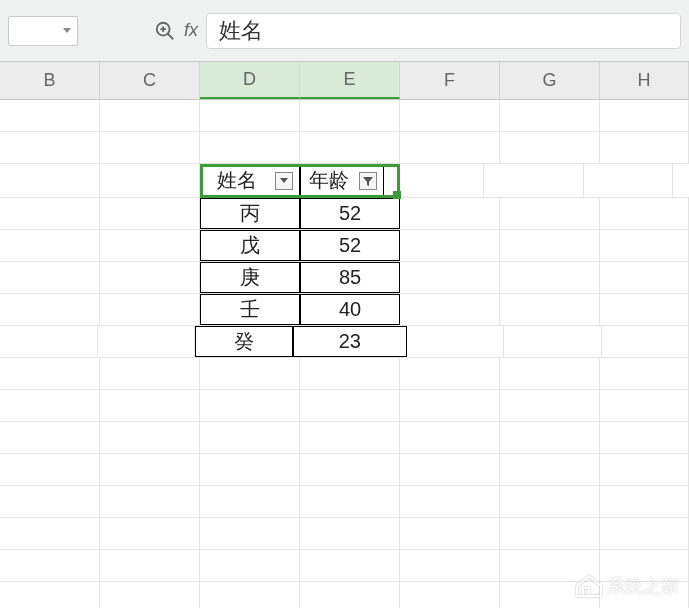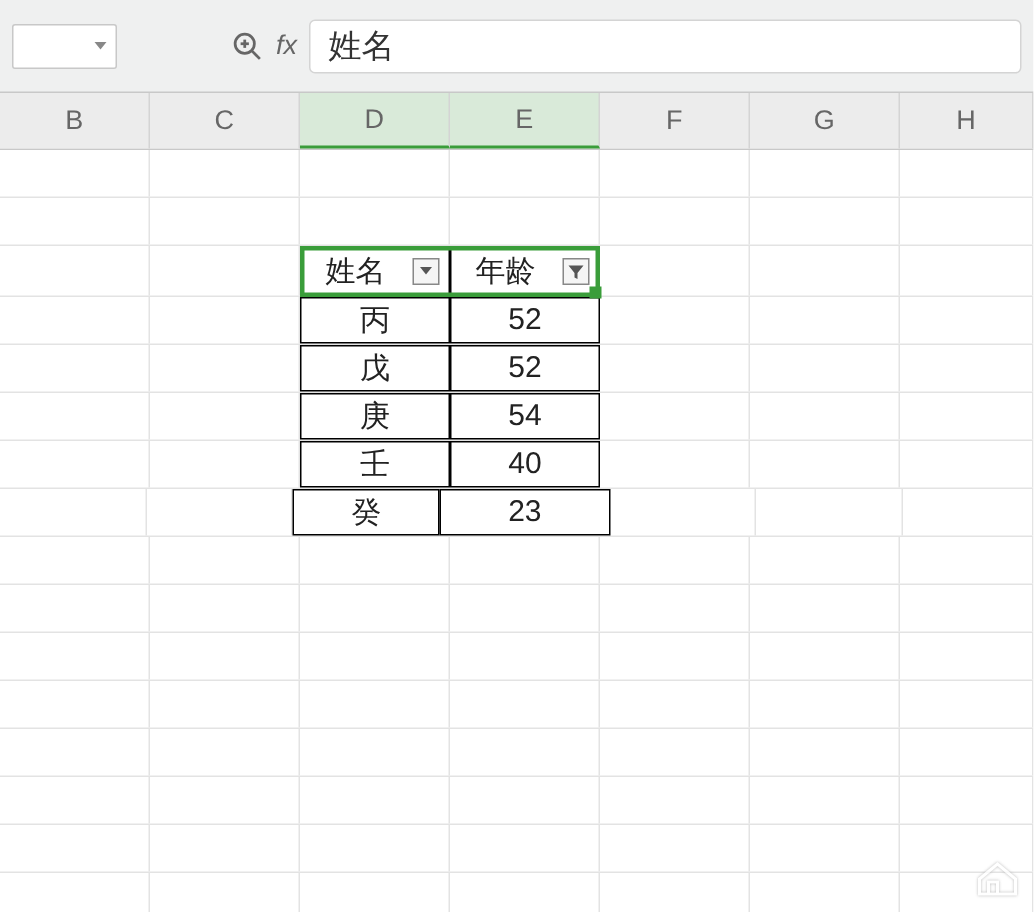--- a/index.html
+++ b/index.html
@@ -220,21 +220,21 @@
 
     <div class="row" style="height:34px">
       <div class="cell" style="width:100px"></div>
       <div class="cell" style="width:100px"></div>
       <div class="cell data-header" style="width:100px">
         <span class="label">姓名</span>
         <span class="filter-btn">
             <span class="tri"></span>
           </span>
       </div>
-      <div class="cell data-header" style="width:100px">
+      <div class="cell data-header" style="width:84px">
         <span class="label">年龄</span>
         <span class="filter-btn">
           <svg width="12" height="12" viewBox="0 0 12 12">
               <path d="M1 2 L11 2 L7 7 L7 11 L5 10 L5 7 Z" fill="#555"></path>
             </svg>
         </span>
       </div>
       <div class="cell" style="width:100px"></div>
       <div class="cell" style="width:100px"></div>
       <div class="cell" style="width:89px"></div>
@@ -266,21 +266,21 @@
         <div class="cell" style="width:100px"></div>
         <div class="cell" style="width:89px"></div>
     </div>
     <div class="row">
       <div class="cell" style="width:100px"></div>
         <div class="cell" style="width:100px"></div>
       <div class="cell data-cell" style="width:100px">
           <span>庚</span>
         </div>
       <div class="cell data-cell" style="width:100px">
-          <span>54</span>
+          <span>85</span>
         </div>
       <div class="cell" style="width:100px"></div>
         <div class="cell" style="width:100px"></div>
         <div class="cell" style="width:89px"></div>
     </div>
     <div class="row">
       <div class="cell" style="width:100px"></div>
         <div class="cell" style="width:100px"></div>
       <div class="cell data-cell" style="width:100px">
           <span>壬</span>
@@ -382,13 +382,14 @@
     <div class="selection-box" style="left:200px; top:64px; width:200px; height:34px;">
       <div class="selection-handle"></div>
     </div>
   </div>
 </div>
 
 <div class="watermark">
   <svg width="28" height="24" viewBox="0 0 28 24">
       <path d="M2 12 L14 2 L26 12 L26 22 L2 22 Z M8 22 L8 14 L14 14 L14 22" stroke="#fff" stroke-width="2" fill="none"></path>
     </svg>
+  <span>系统之家</span>
 </div>
 
 </body></html>

